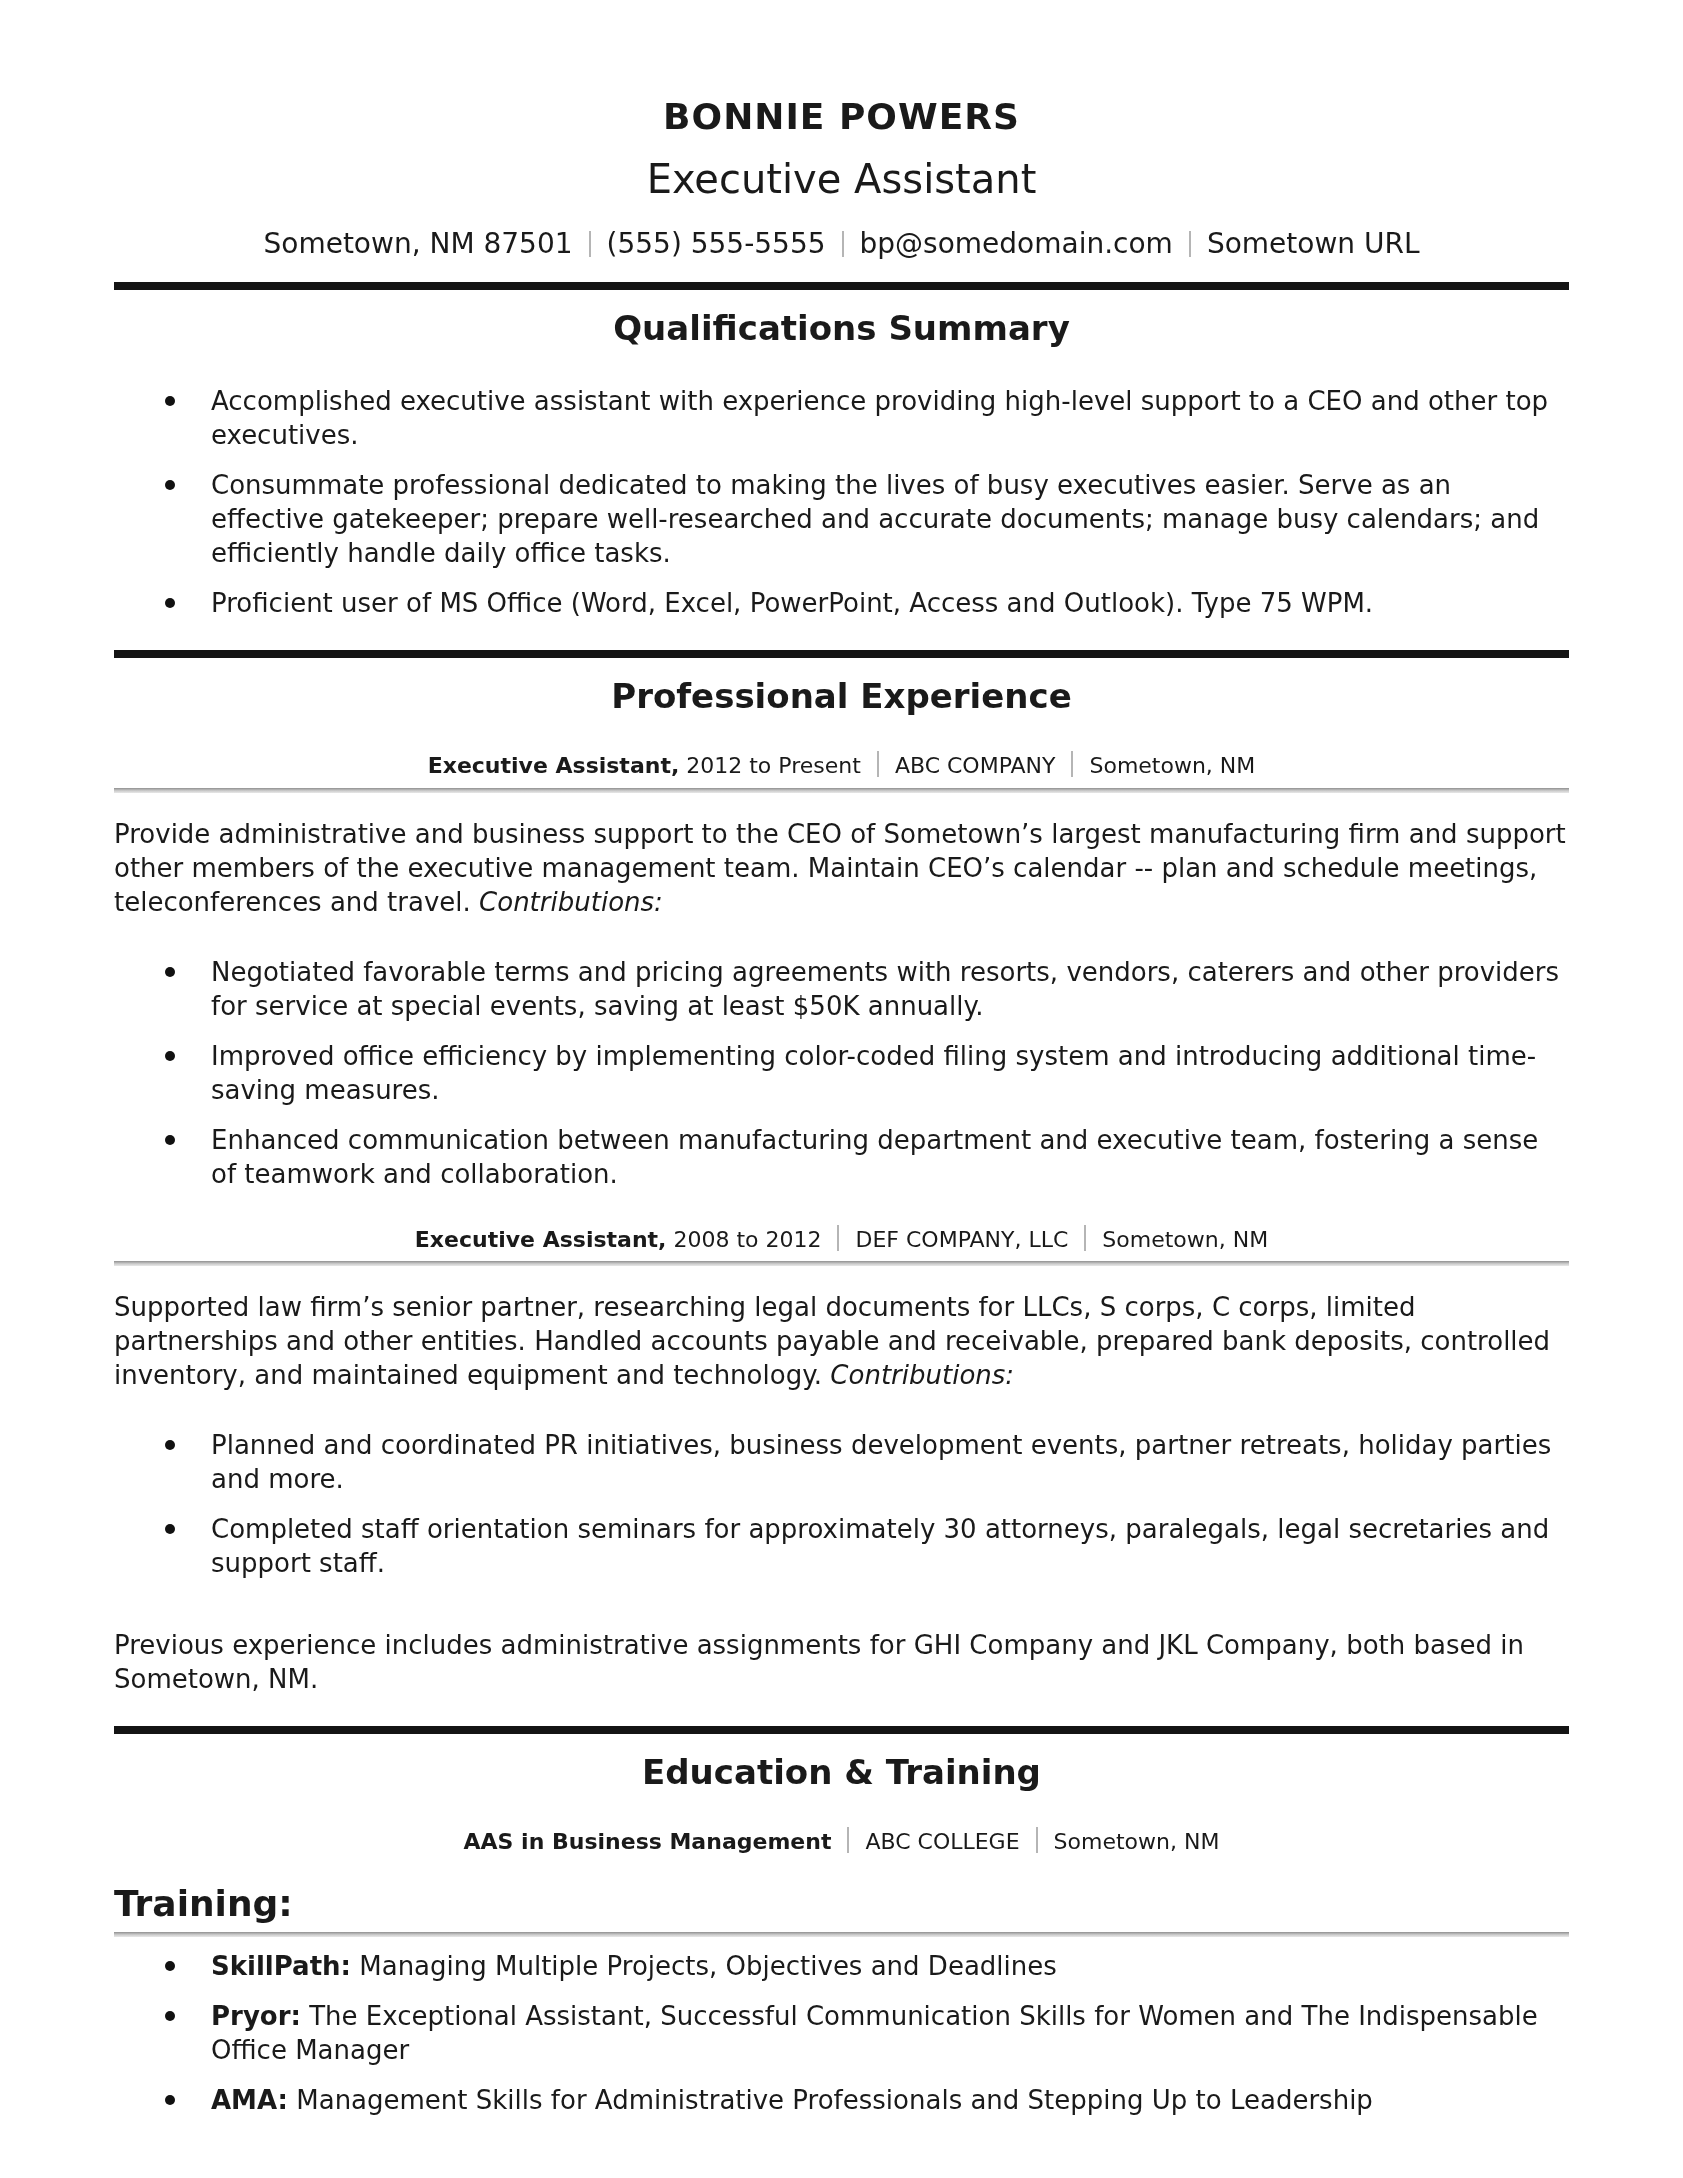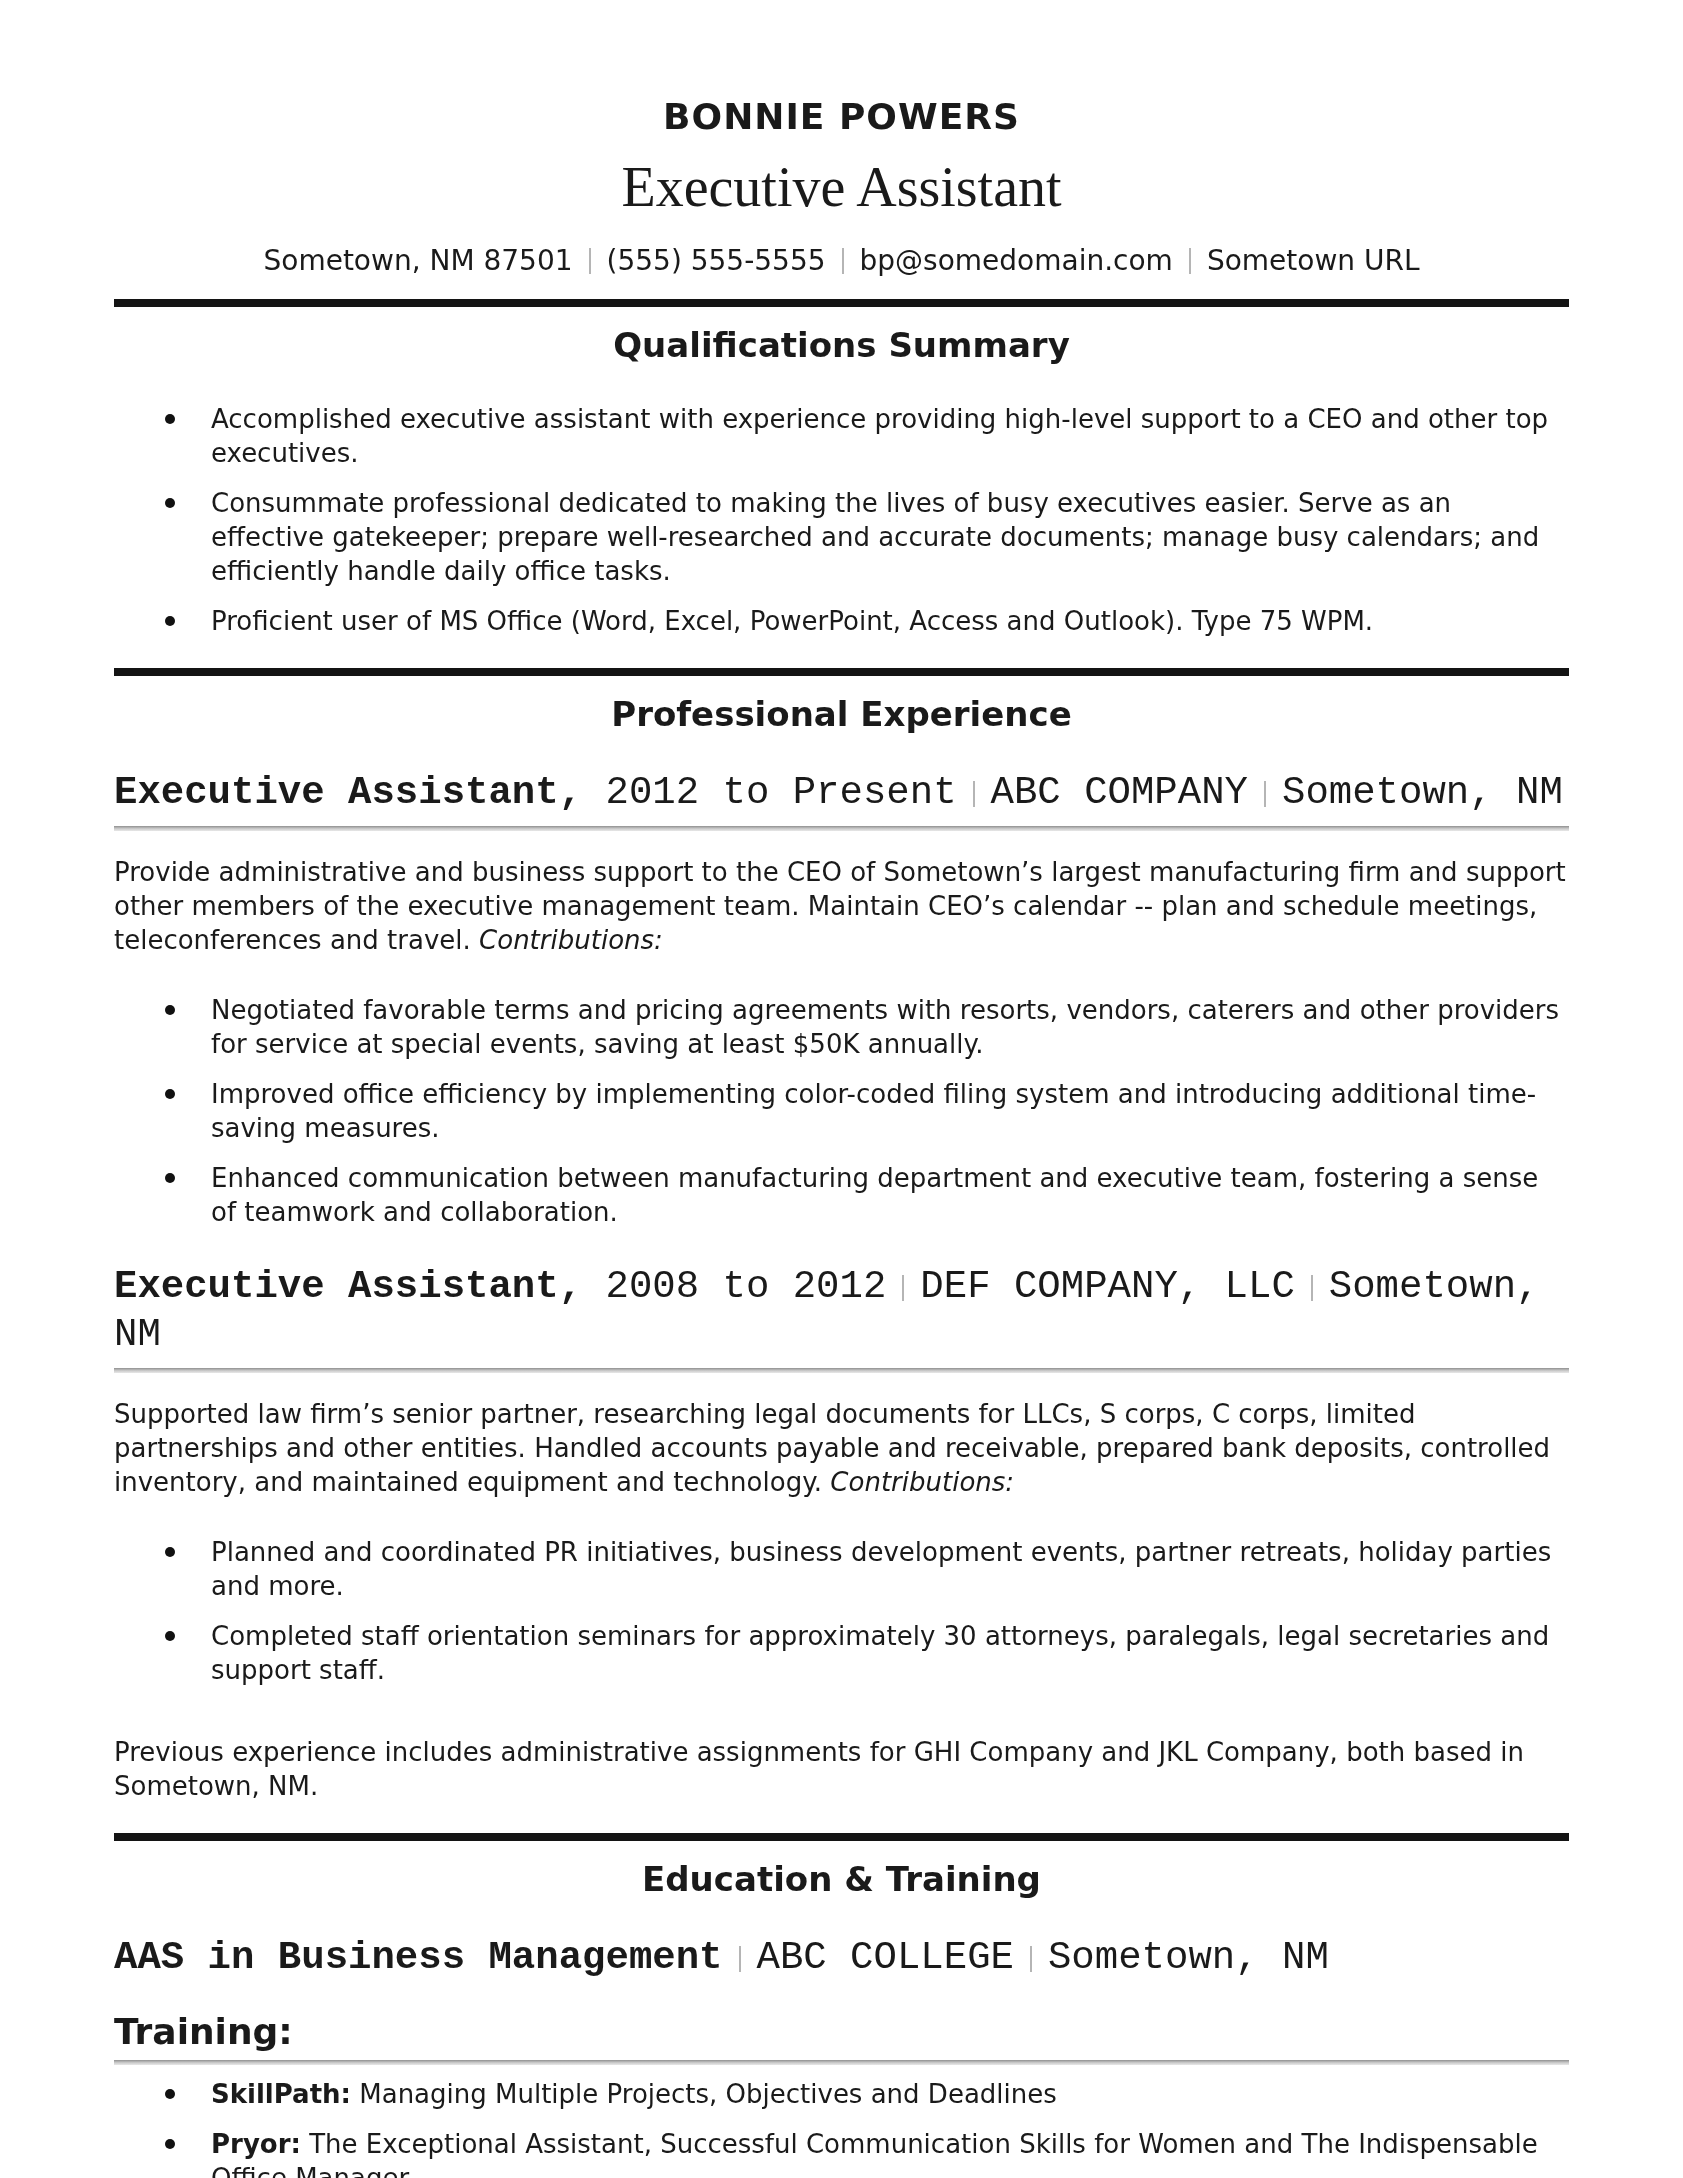--- a/index.html
+++ b/index.html
@@ -16,26 +16,25 @@
 
   .name {
     font-size: 36px;
     font-weight: bold;
     text-align: center;
     line-height: 1.1;
     letter-spacing: 1px;
     margin: 0;
   }
   .subtitle {
-    font-size: 56px;
+    font-size: 40px;
     font-weight: 400;
     text-align: center;
     line-height: 1.1;
     margin: 20px 0 0 0;
-    font-family: Liberation Serif, serif;
   }
   .contact {
     font-size: 28px;
     text-align: center;
     margin: 26px 0 22px 0;
   }
   .sep {
     display: inline-block;
     width: 2px;
     height: 26px;
@@ -74,24 +73,24 @@
     position: absolute;
     left: 51px;
     top: 12px;
     width: 10px;
     height: 10px;
     border-radius: 50%;
     background: #111;
   }
 
   .job-head {
-    font-size: 39px;
+    text-align: center;
+    font-size: 22px;
     line-height: 1.25;
     margin: 34px 0 8px 0;
-    font-family: Liberation Mono, monospace;
   }
   .job-title { font-weight: bold; }
 
   p.body {
     font-size: 26px;
     line-height: 34px;
     margin: 24px 0 0 0;
   }
   .italic { font-style: italic; }
 

